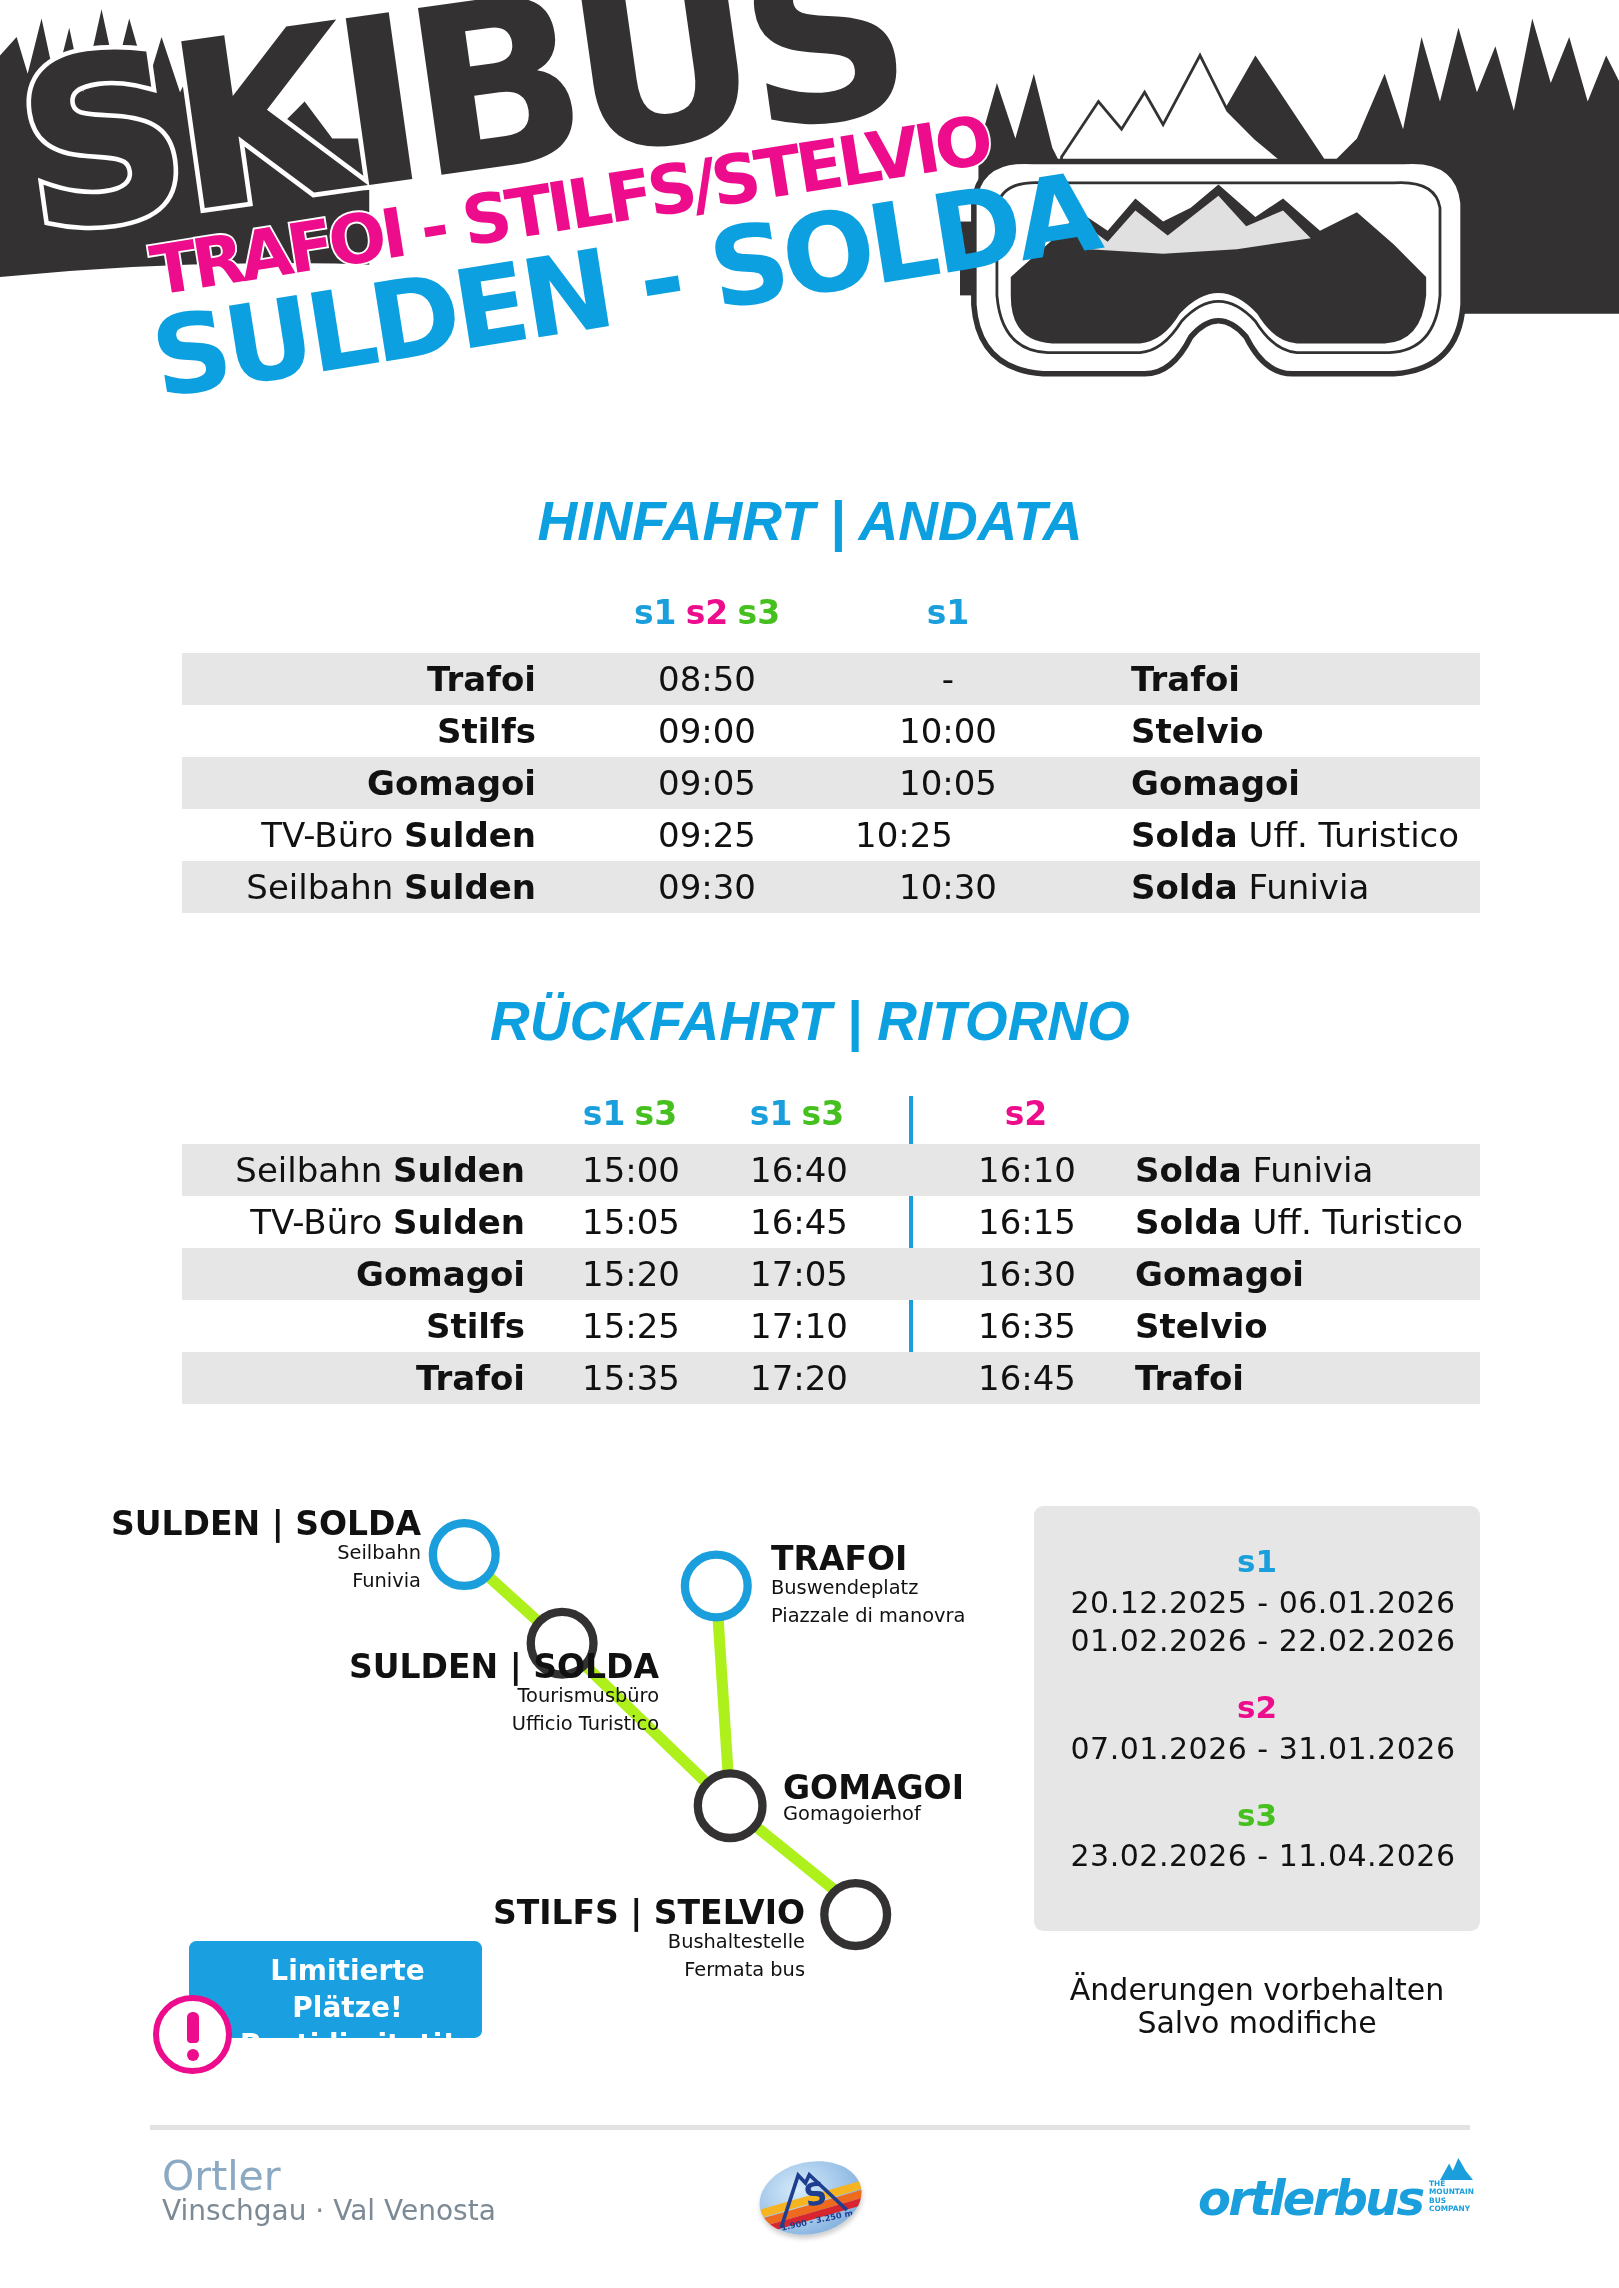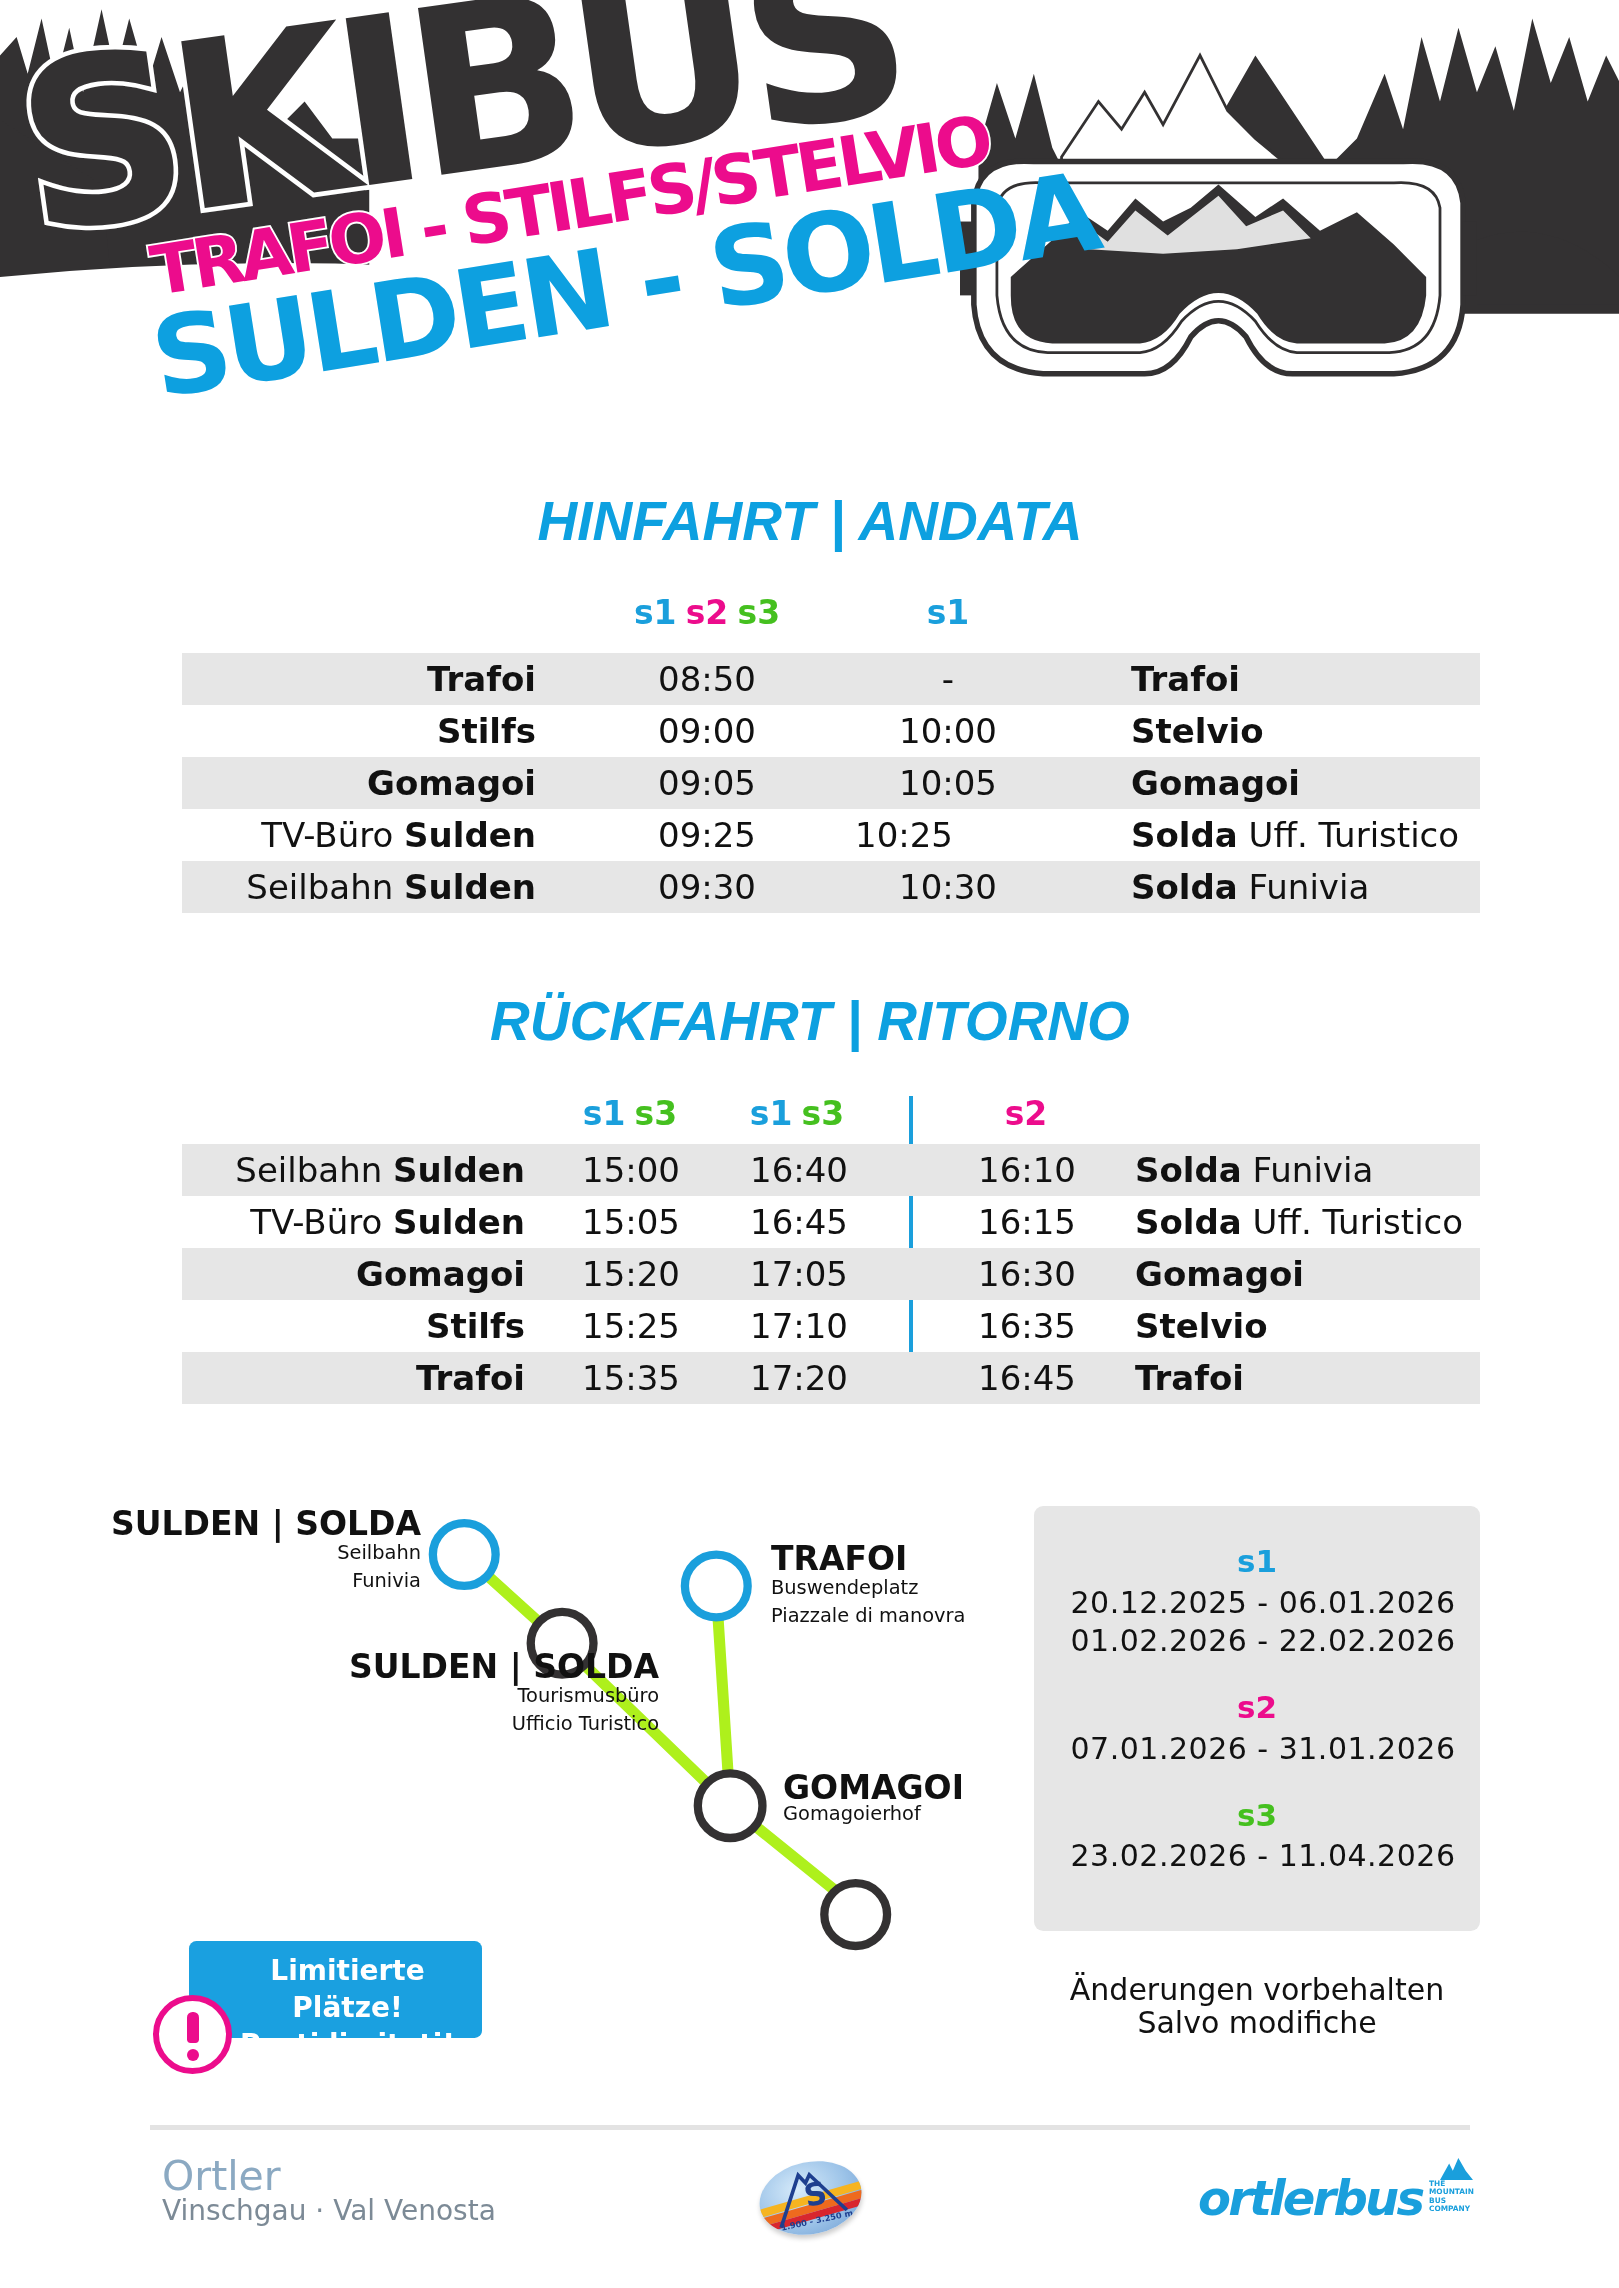--- a/index.html
+++ b/index.html
@@ -270,20 +270,25 @@
   </div>
   <div class="stop-label" style="left:605px; top:66px;">
     <span class="nm">TRAFOI</span>
     <span class="sub" style="line-height:28px;">Buswendeplatz</span>
     <span class="sub" style="line-height:28px;">Piazzale di manovra</span>
   </div>
   <div class="stop-label" style="left:617px; top:295px;">
     <span class="nm">GOMAGOI</span>
     <span class="sub" style="line-height:22px;">Gomagoierhof</span>
   </div>
+  <div class="stop-label r" style="right:192px; top:420px;">
+    <span class="nm">STILFS | STELVIO</span>
+    <span class="sub" style="line-height:28px;">Bushaltestelle</span>
+    <span class="sub" style="line-height:28px;">Fermata bus</span>
+  </div>
 </div>
 
 <div class="date-box">
   <span class="svc c-s1" style="margin-top:37px;">s1</span>
   <span class="range" style="margin-top:5.5px;">20.12.2025 - 06.01.2026</span>
   <span class="range" style="margin-top:3.7px;">01.02.2026 - 22.02.2026</span>
   <span class="svc c-s2" style="margin-top:31px;">s2</span>
   <span class="range" style="margin-top:5.5px;">07.01.2026 - 31.01.2026</span>
   <span class="svc c-s3" style="margin-top:31px;">s3</span>
   <span class="range" style="margin-top:5.5px;">23.02.2026 - 11.04.2026</span>

